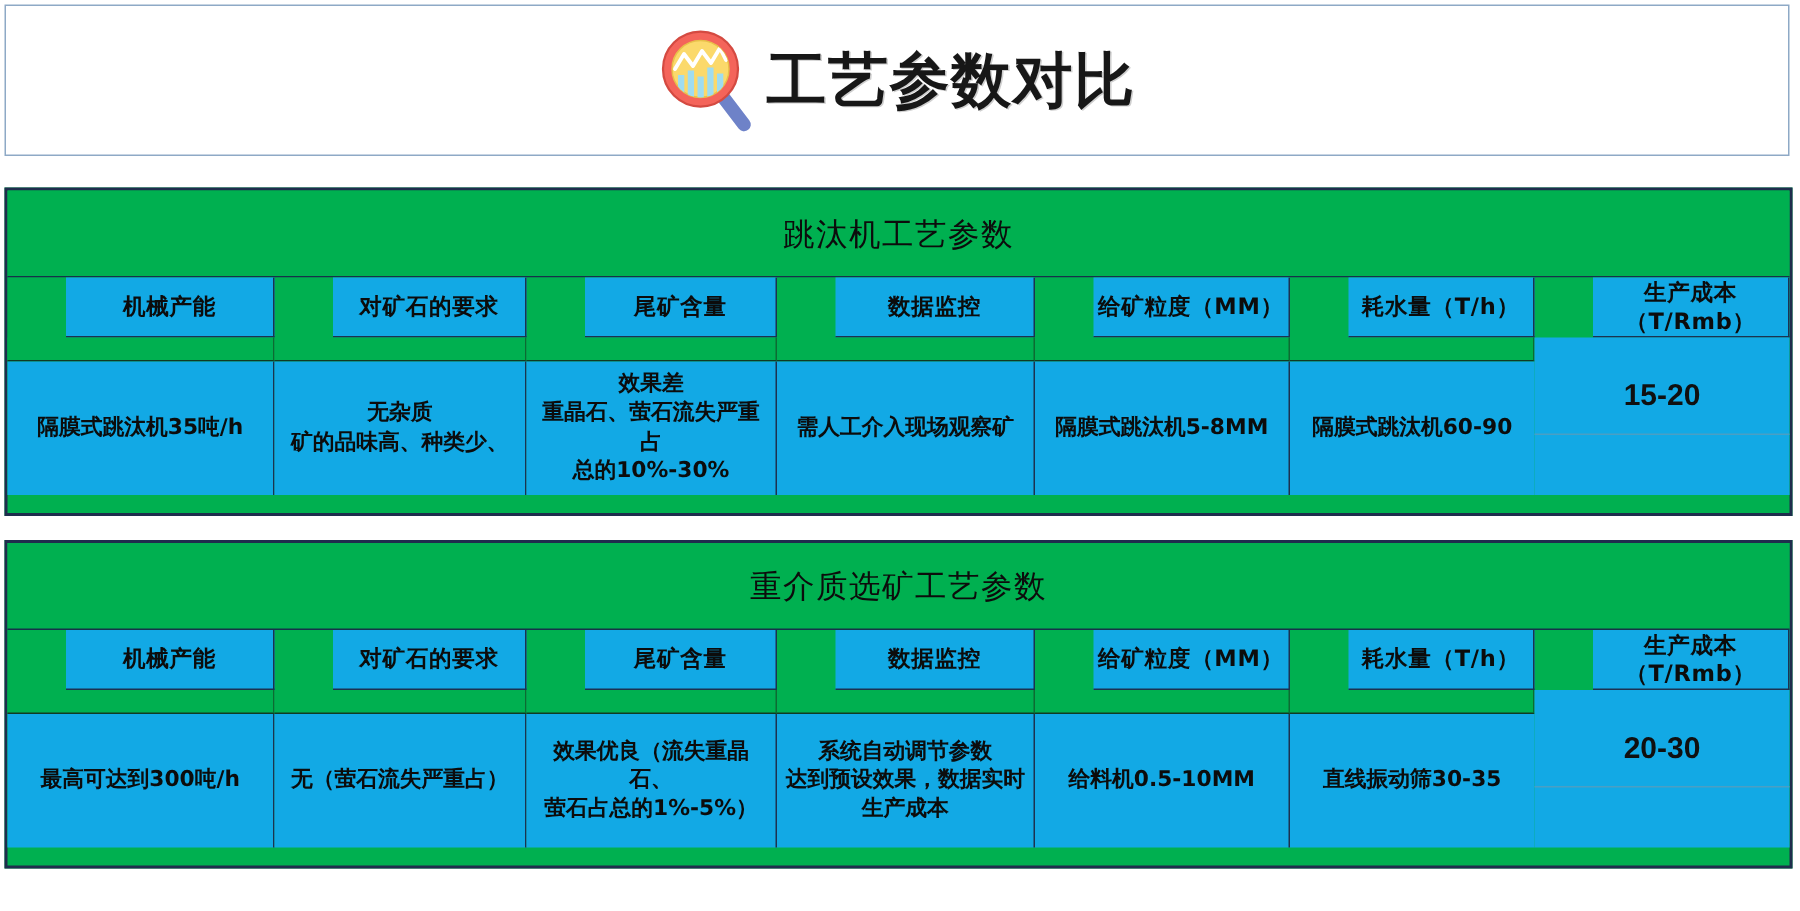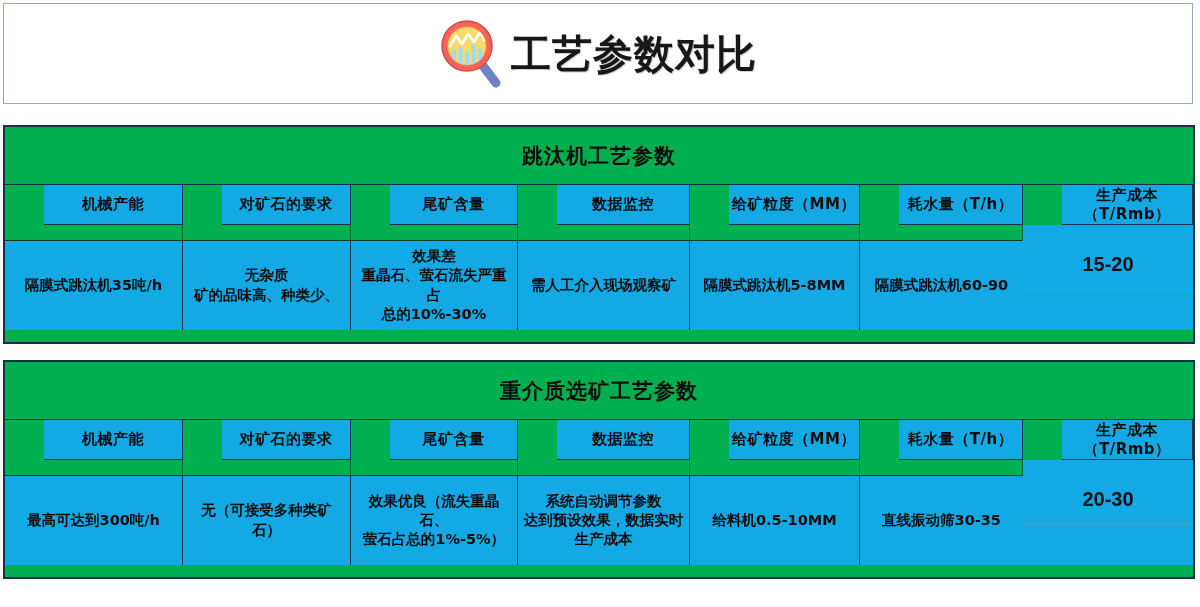--- a/index.html
+++ b/index.html
@@ -42,21 +42,21 @@
 
   .tbl-title{
     height:58px;
     background:#00b050;
     display:flex;align-items:center;justify-content:center;
     border-bottom:1px solid #16314a;
     box-sizing:border-box;
   }
   .tbl-title span{
     font-family:"DejaVu Sans","Liberation Sans",sans-serif;
-    font-size:21px;font-weight:bold;color:#0c0c0c;letter-spacing:1px;
+    font-size:21px;font-weight:normal;color:#0c0c0c;letter-spacing:1px;
   }
 
   .grid{
     display:grid;
     grid-template-columns:178px 168px 167px 172px 170px 163px 170px;
     grid-template-rows:40px 16px 89px;
     background:#00b050;
   }
   .cell{
     background:#12a9e5;
@@ -223,21 +223,21 @@
         <span class="rule"></span>
       </div>
 
       <div class="cell data">
         <span class="lines">
           <i>最高可达到300吨/h</i>
         </span>
       </div>
       <div class="cell data">
         <span class="lines">
-          <i>无（可接受多种类矿石）</i>
+          <i>无（萤石流失严重占）</i>
         </span>
       </div>
       <div class="cell data">
         <span class="lines">
           <i>效果优良（流失重晶石、</i>
           <i>萤石占总的1%-5%）</i>
         </span>
       </div>
       <div class="cell data">
         <span class="lines">

